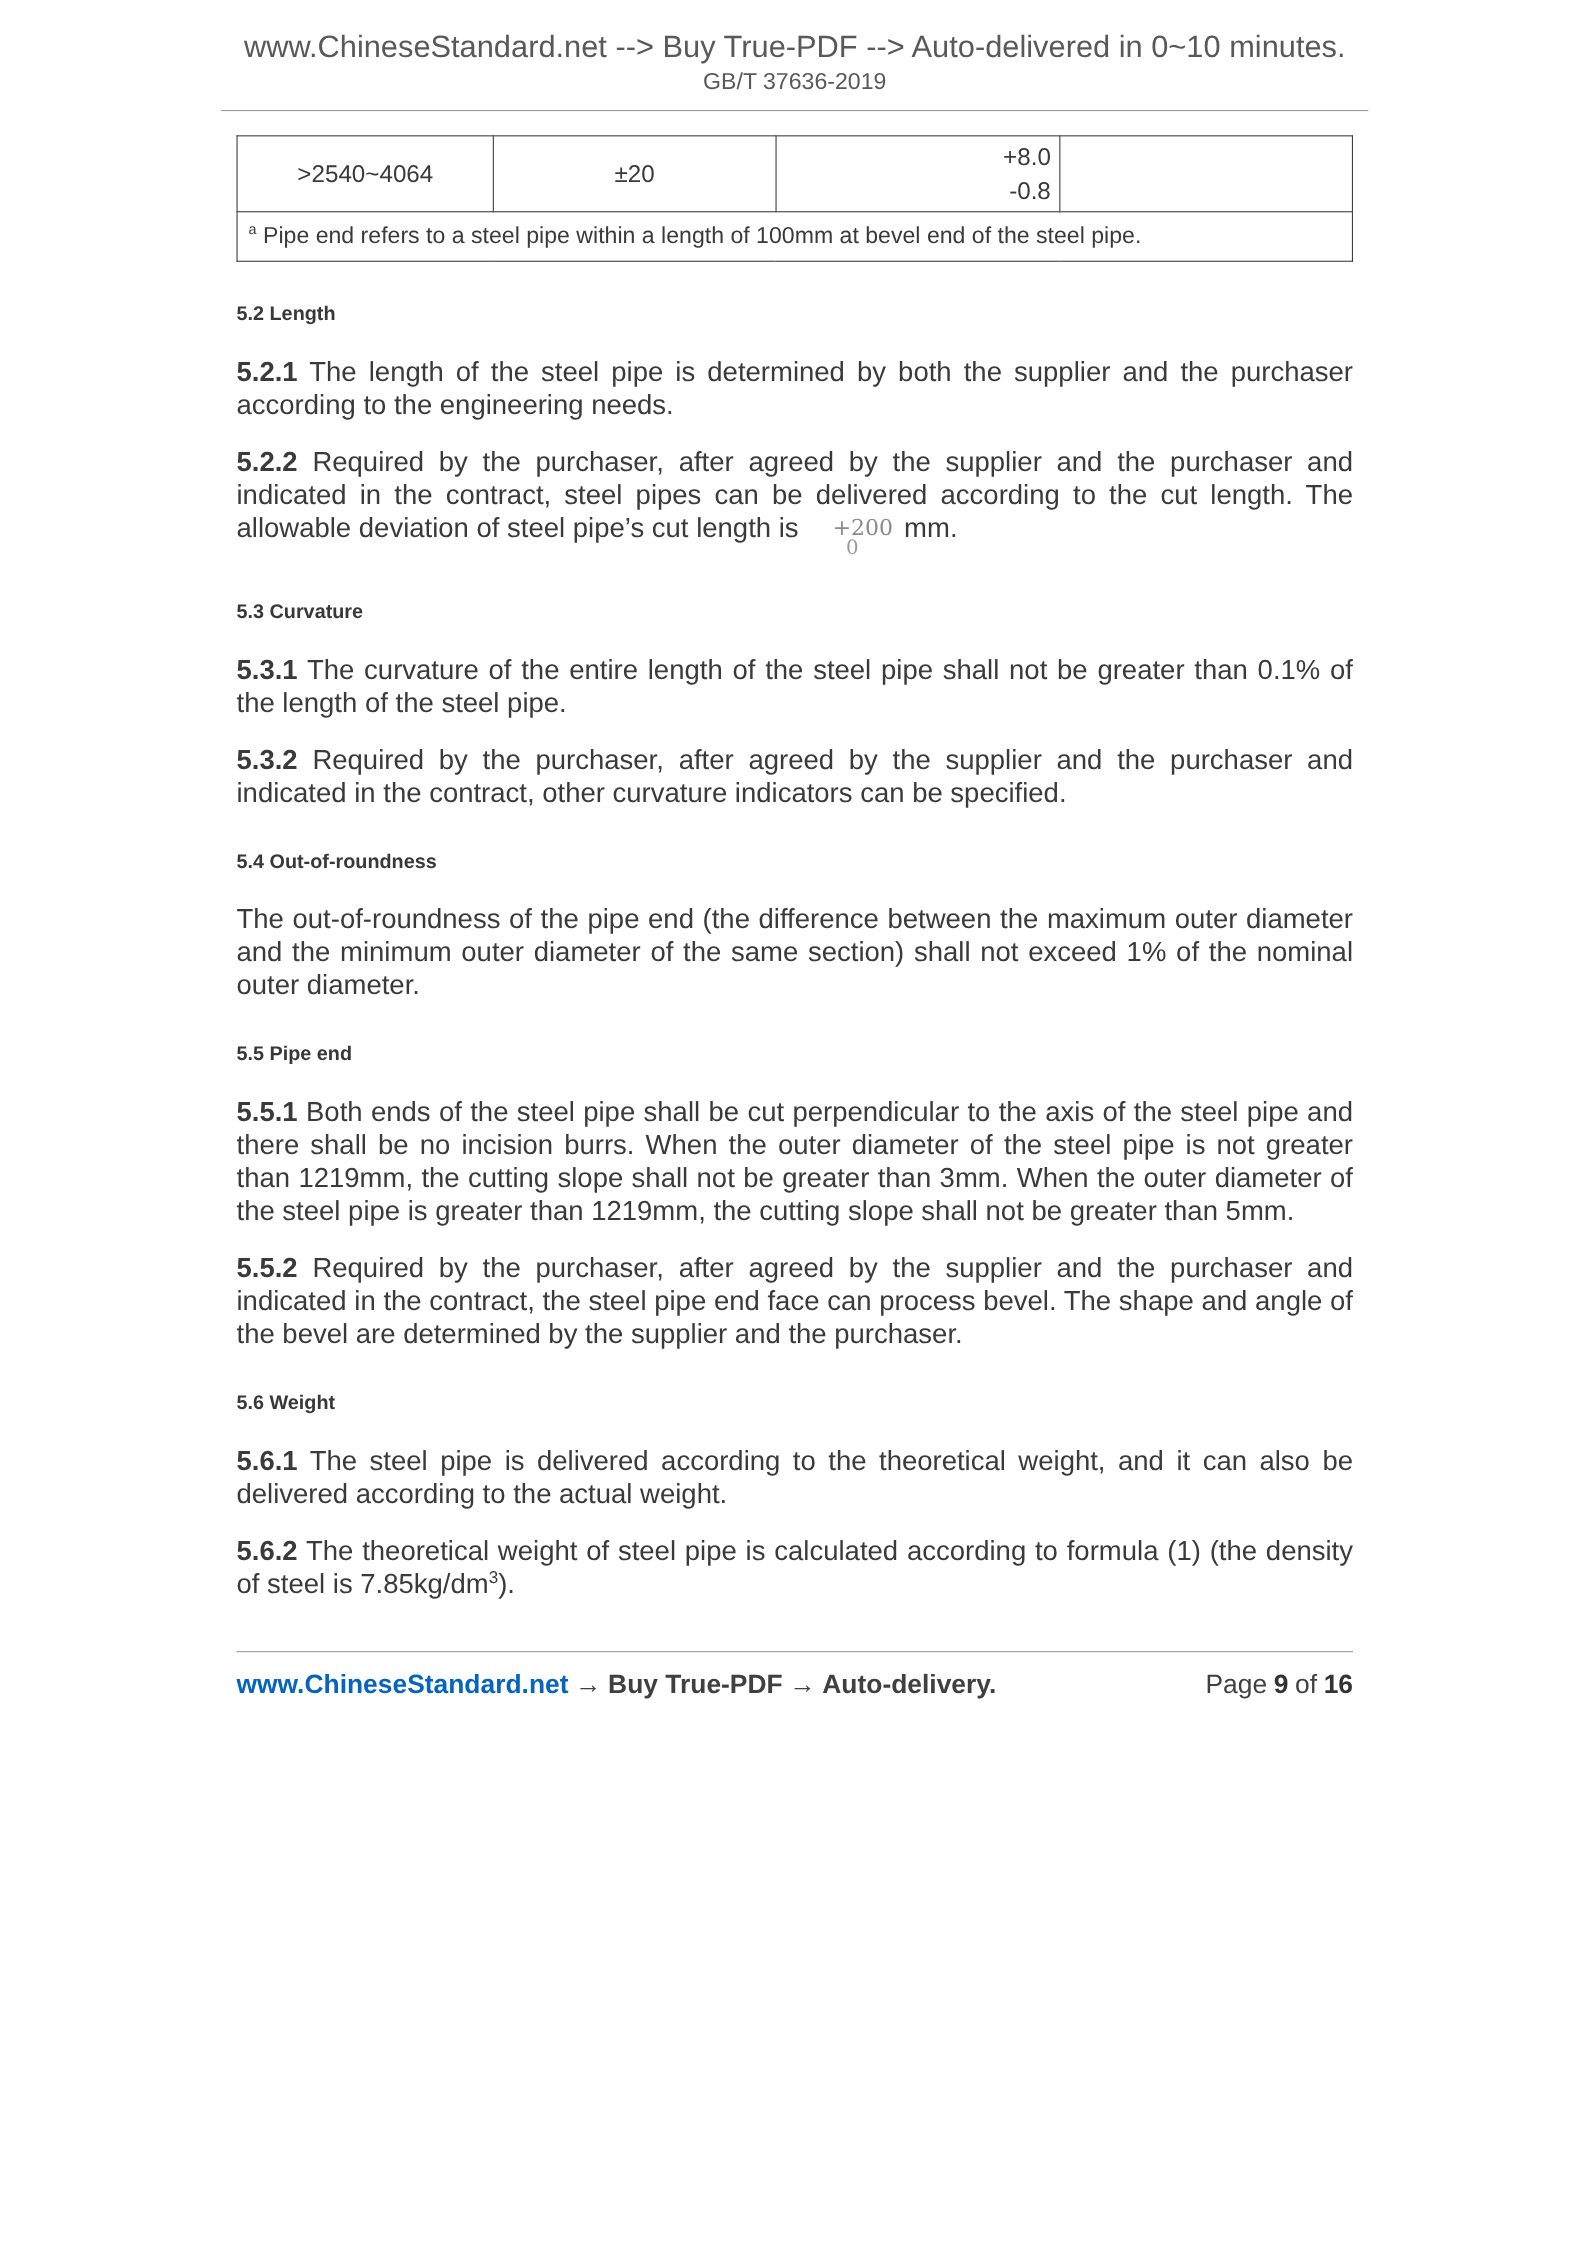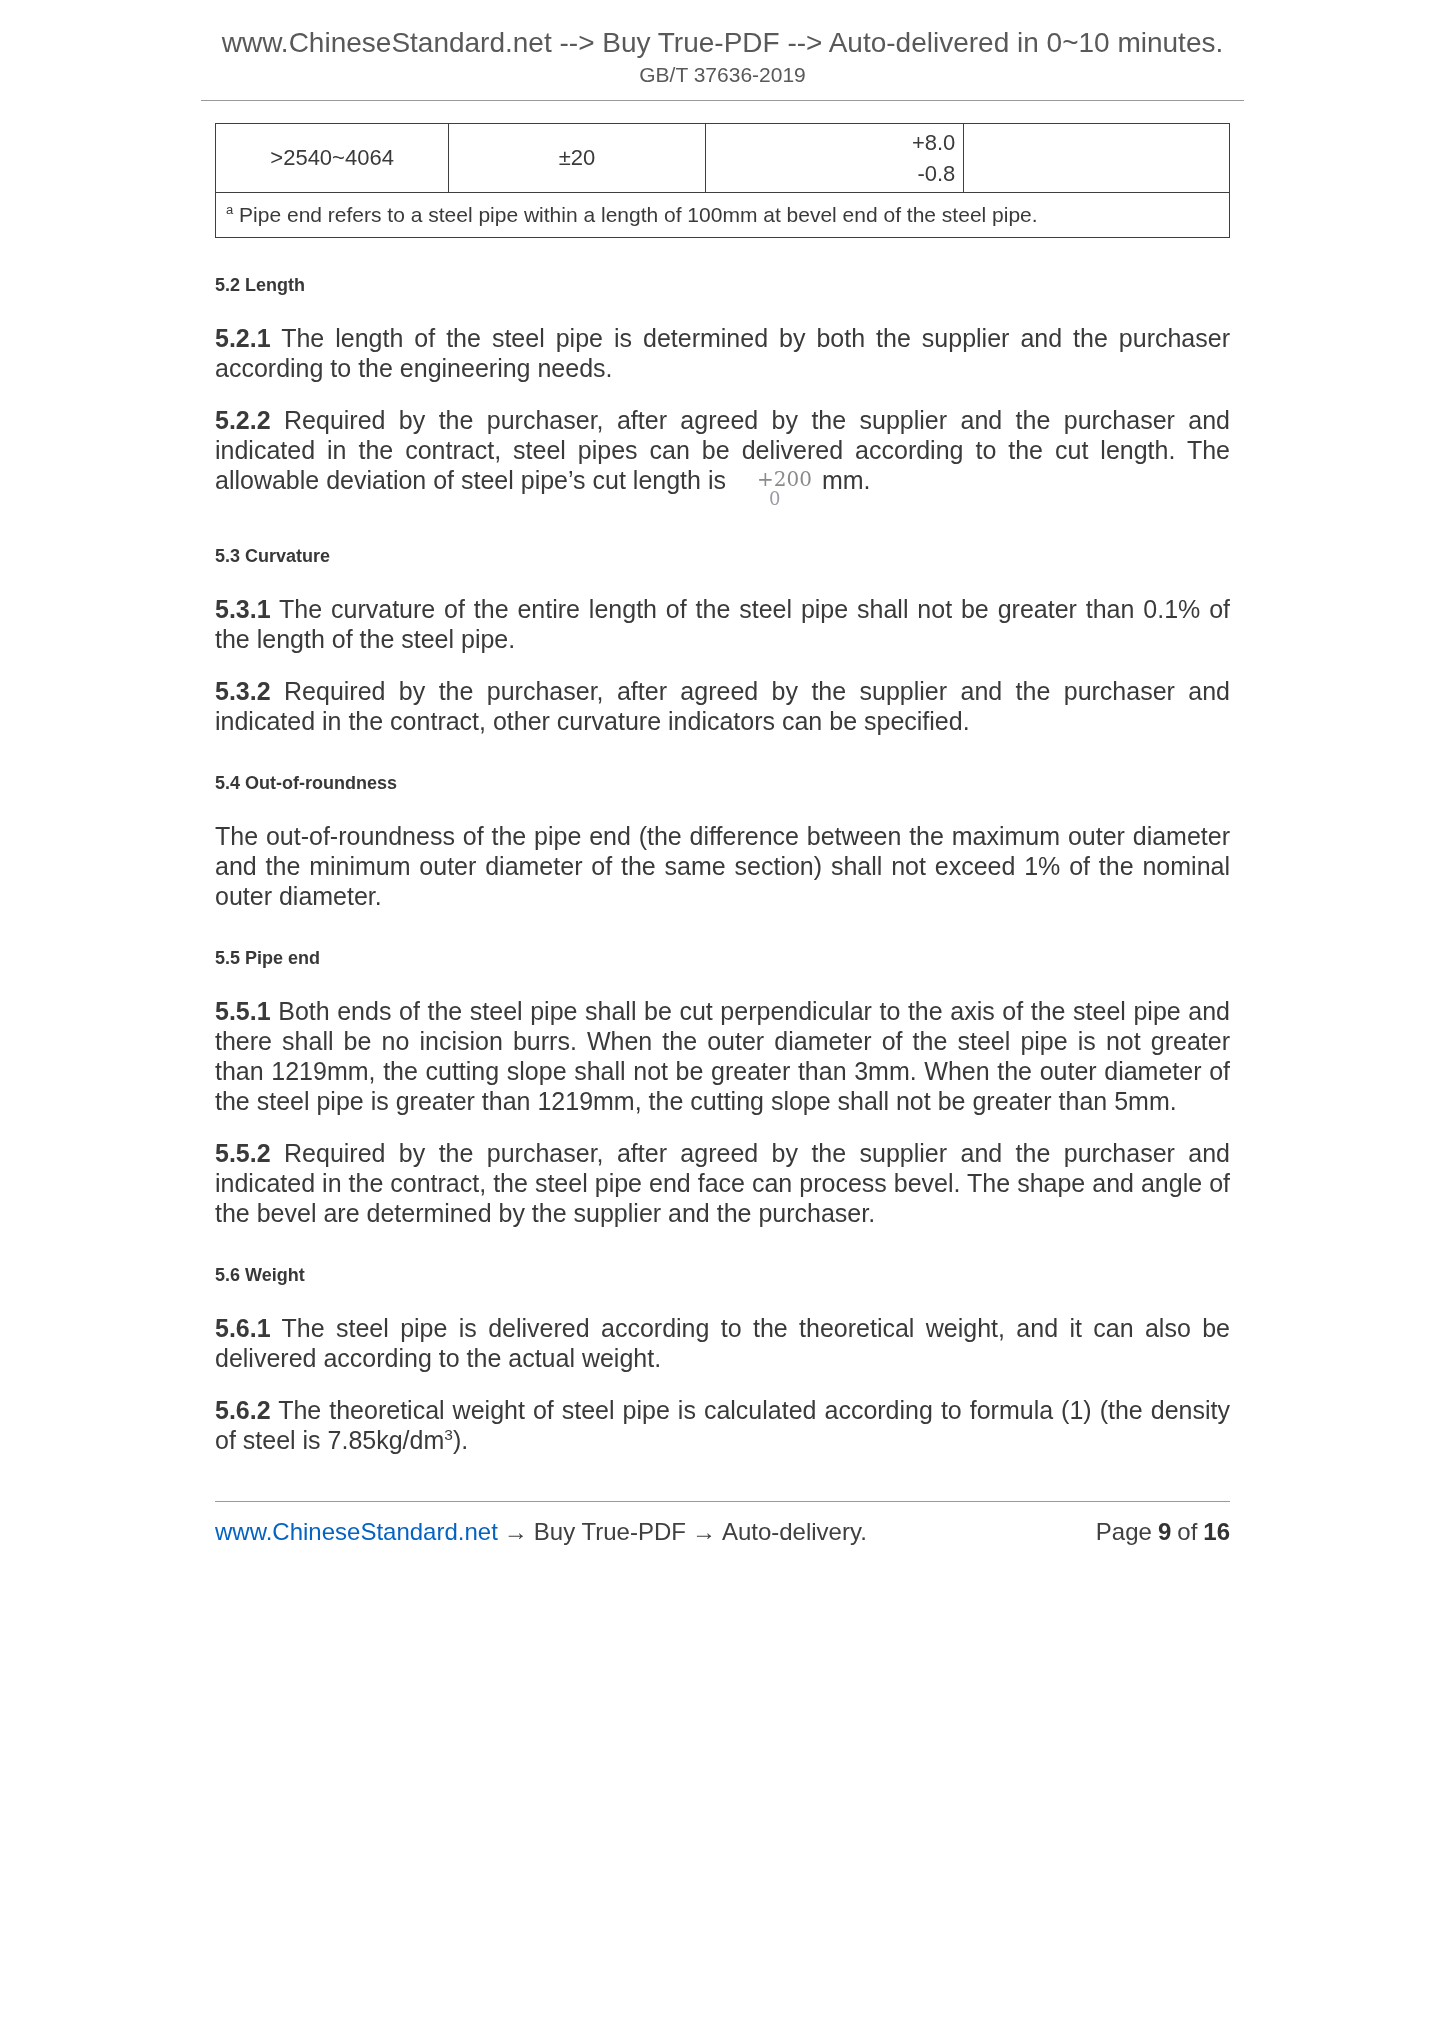--- a/index.html
+++ b/index.html
@@ -88,21 +88,21 @@
   .footer { margin-top: 46px; }
   .footer-rule { border: 0; border-top: 1.5px solid #9a9a9a; }
   .footer-row {
     display: flex;
     justify-content: space-between;
     align-items: baseline;
     margin-top: 16px;
     font-size: 24px;
     color: #404040;
   }
-  .footer-left span, .footer-left a { margin-right: 6px; }
+  .footer-left span, .footer-left a { margin-right: 6px; font-weight: bold; }
   .footer-link {
     color: var(--link-color, #0563C1);
     text-decoration: none;
     cursor: pointer;
   }
   .footer-arrow { color: #404040; }
   .footer-right span, .footer-right b { margin-left: 6px; }
   .footer-right b { font-weight: bold; color: #333333; }
 </style>
 </head>

